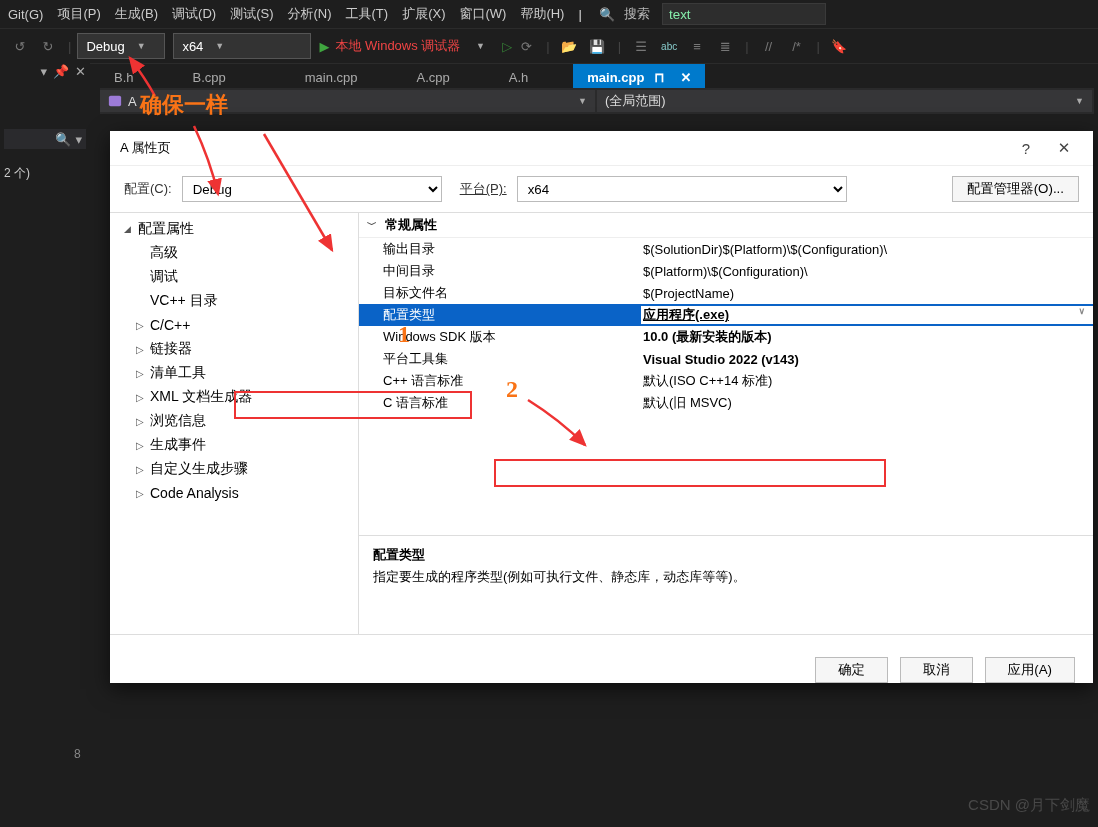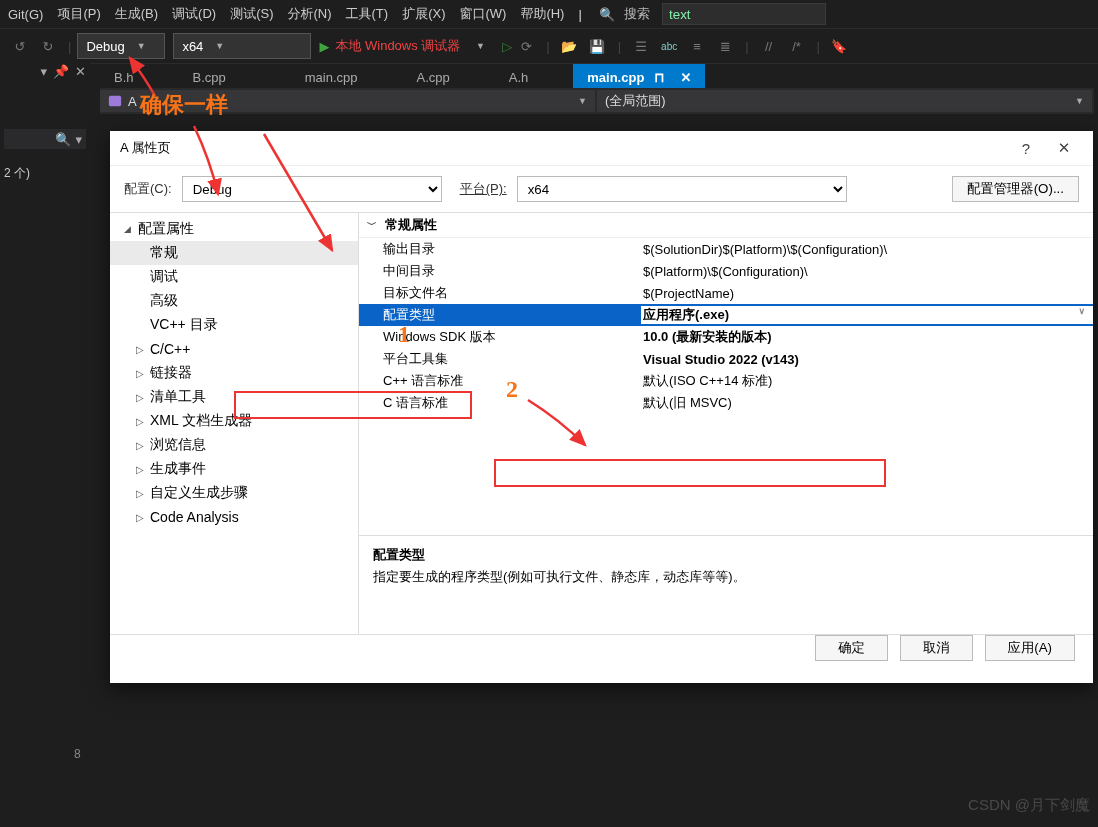--- a/index.html
+++ b/index.html
@@ -46,26 +46,26 @@
   .tree .row.open::before { content:"◢"; font-size:9px; }
   .tree .row.selected { background:#eaeaea; }
   .prop-panel { flex:1; display:flex; flex-direction:column; }
   .prop-header { height:24px; display:flex; align-items:center; padding-left:8px; font-weight:bold; border-bottom:1px solid #eee; }
   .prop-header .tw { width:12px; font-size:10px; color:#555; margin-right:6px; }
   .prop-grid { flex:1; position:relative; }
   .prop-row { height:22px; display:flex; align-items:center; }
   .prop-row .k { width:258px; padding-left:24px; }
   .prop-row .v { flex:1; padding-left:2px; }
   .prop-row.selrow { background:#0a63c7; color:#fff; }
-  .prop-row.selrow .v { background:#fff; color:#000; }
+  .prop-row.selrow .v { background:#fff; color:#000;text-decoration:underline; }
   .prop-row .val-caret { float:right; margin-right:8px; color:#888; font-size:9px; }
   .prop-row.bold .v { font-weight:bold; }
   .desc-box { border-top:1px solid #ddd; padding:10px 14px; height:78px; }
   .desc-box .dt { font-weight:bold; margin-bottom:4px; }
-  .dialog .footer { height:48px; border-top:1px solid #ddd; display:flex; align-items:flex-start; justify-content:flex-end; gap:12px; padding-right:18px; }
+  .dialog .footer { height:48px; border-top:1px solid #ddd; display:flex; align-items:flex-end; justify-content:flex-end; gap:12px; padding-right:18px; }
   .dialog .footer button { border:1px solid #bbb; background:#f6f6f6; height:26px; padding:0 22px; font-family:inherit; }
 
   
   .callout { position:absolute; color:#f97316; font-family:"STKaiti","KaiTi","Microsoft YaHei",serif; font-weight:bold; z-index:50; pointer-events:none; }
   .red-box { position:absolute; border:2px solid #e33; z-index:49; pointer-events:none; }
   svg.overlay { position:absolute; top:0; left:0; pointer-events:none; z-index:48; }
   .watermark { position:absolute; right:8px; bottom:12px; color:rgba(200,200,200,.25); font-size:15px; z-index:60; pointer-events:none; }
 </style>
 </head>
 <body>
@@ -182,28 +182,25 @@
     <span class="lbl" style="margin-left:8px;text-decoration:underline;">平台(P):</span>
     <select class="big" style="width:330px"><option>x64</option></select>
     <span style="flex:1"></span>
     <button class="mgr-btn">配置管理器(O)...</button>
   </div>
   <div class="body">
     <div class="tree">
       <div class="row toggle open">
           <span>配置属性</span>
         </div>
-      <div class="row lvl1 selected">
-          <span>常规</span>
+      <div class="row lvl1">
+          <span>高级</span>
         </div>
       <div class="row lvl1">
           <span>调试</span>
-        </div>
-      <div class="row lvl1">
-          <span>高级</span>
         </div>
       <div class="row lvl1">
           <span>VC++ 目录</span>
         </div>
       <div class="row lvl1 toggle" style="padding-left:26px;">
           <span>C/C++</span>
         </div>
       <div class="row lvl1 toggle" style="padding-left:26px;">
           <span>链接器</span>
         </div>

